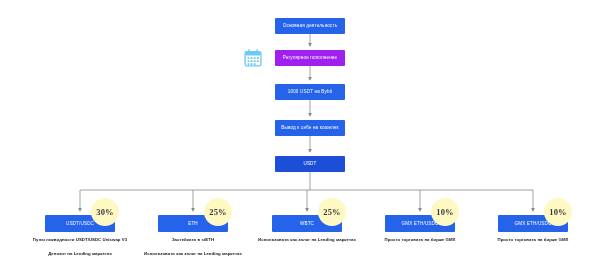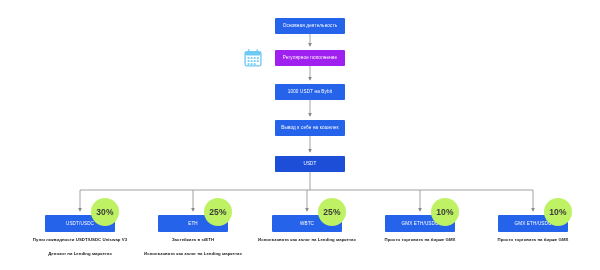--- a/index.html
+++ b/index.html
@@ -35,28 +35,29 @@
     border-radius: 1px;
     padding: 0 3px;
     white-space: nowrap;
   }
   .node.blue { background: #2563eb; }
   .node.purple { background: #a020f0; }
   .node.royal { background: #1d4ed8; }
   .pct {
     position: absolute;
     border-radius: 50%;
-    background: #bef264;
+    background: #fef9c3;
     color: #3a3a3a;
     font-size: 8.5px;
     font-weight: bold;
     display: flex;
     align-items: center;
     justify-content: center;
     letter-spacing: 0.2px;
+    font-family: Liberation Serif, serif;
   }
   .caption {
     position: absolute;
     font-size: 4.3px;
     font-weight: bold;
     color: #1a1a1a;
     text-align: center;
     white-space: nowrap;
     letter-spacing: 0.05px;
     transform: translateX(-50%);

